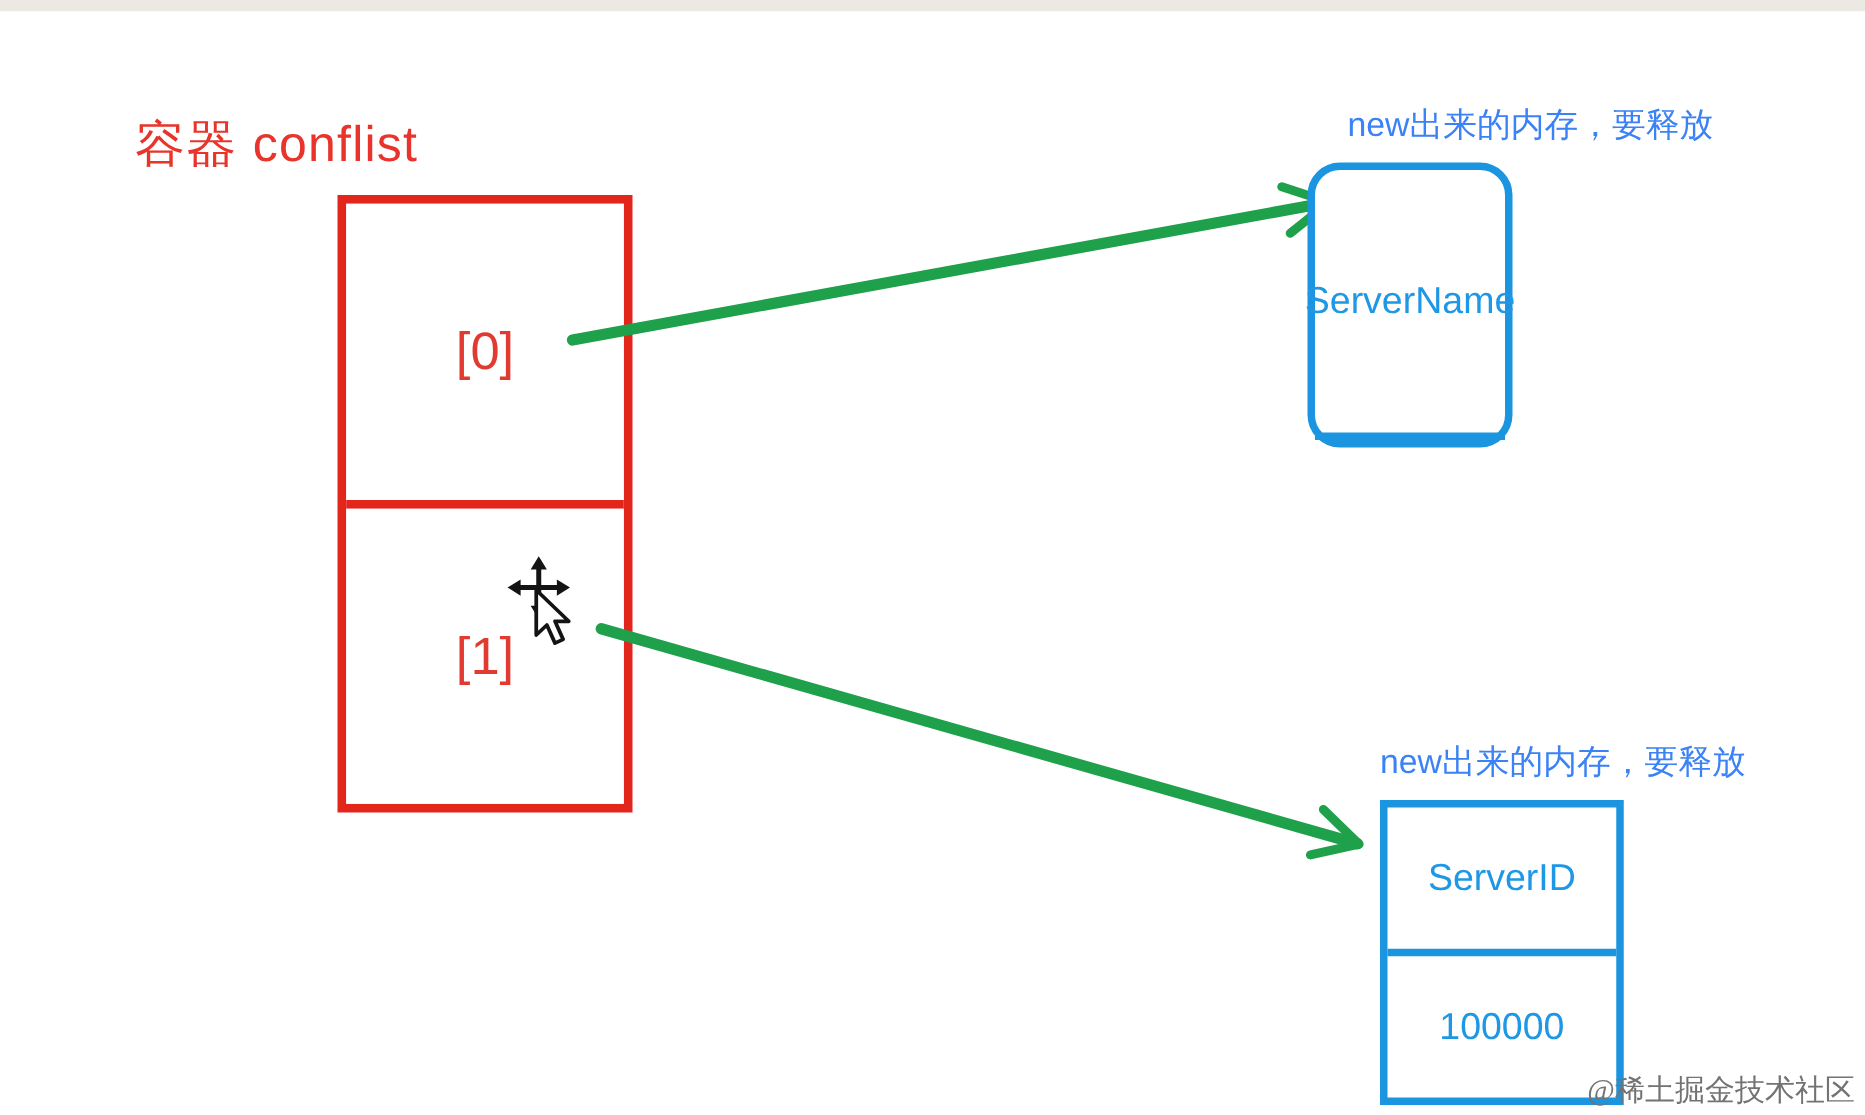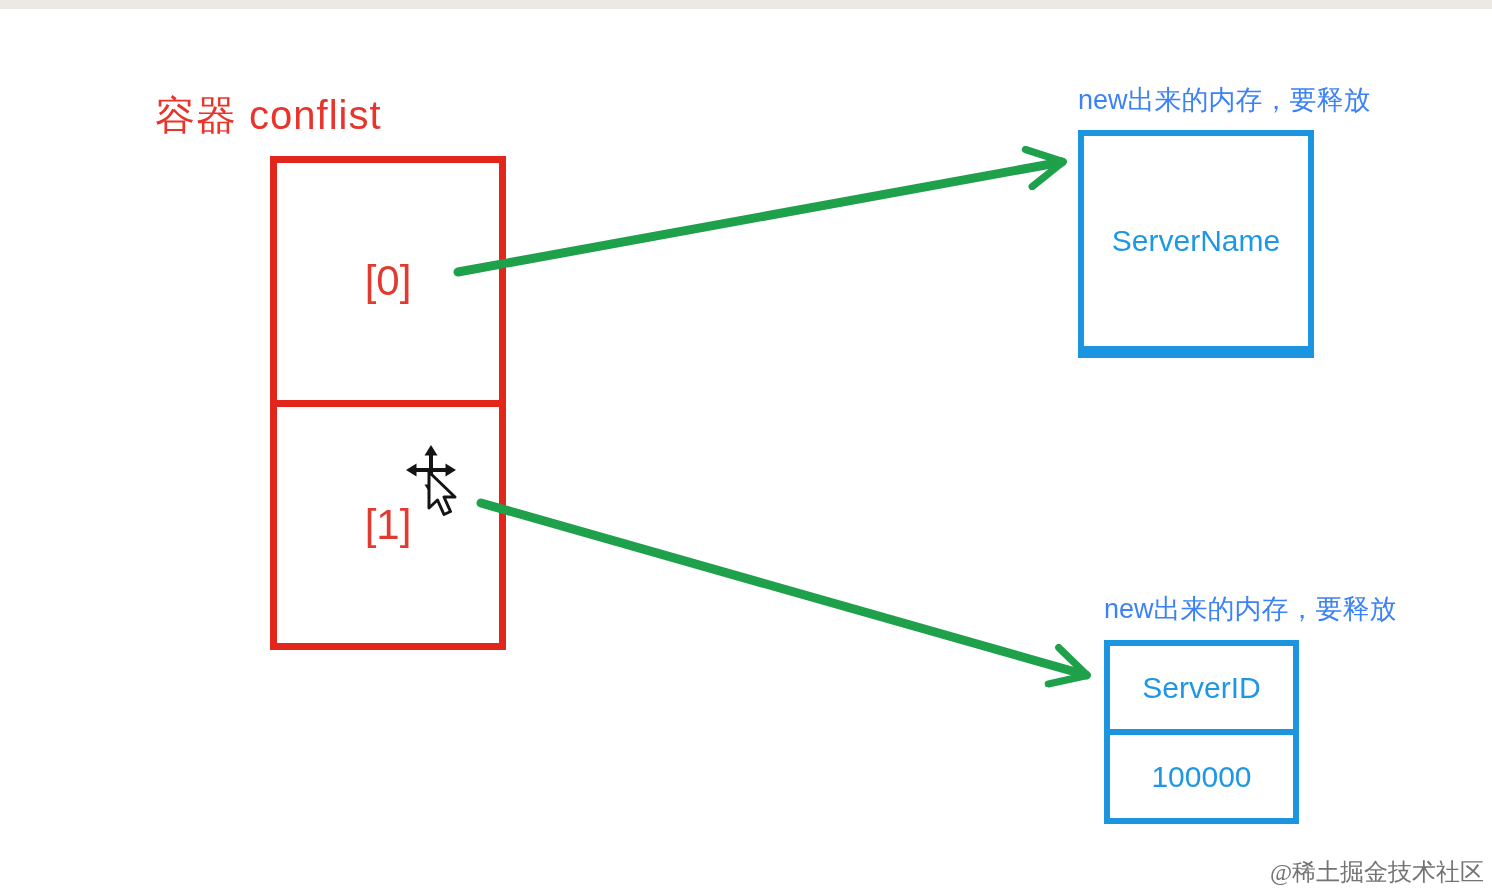--- a/index.html
+++ b/index.html
@@ -21,21 +21,20 @@
     background: #ECE9E4;
   }
   .title {
     position: absolute;
     left: 108px; top: 88px;
     font-size: 40px;
     color: #E8342A;
     font-weight: 500;
     letter-spacing: 1px;
     white-space: nowrap;
-    margin-left: 47px;
   }
   .array-box {
     position: absolute;
     left: 270px; top: 156px;
     width: 236px; height: 494px;
     box-sizing: border-box;
     border: 7px solid #E2261C;
     display: flex;
     flex-direction: column;
   }
@@ -62,22 +61,22 @@
   .heap-caption.c0 { left: 1078px; top: 82px; }
   .heap-caption.c1 { left: 1104px; top: 591px; }
   .heap-box {
     position: absolute;
     box-sizing: border-box;
     border: 6px solid #1B95E0;
     display: flex;
     flex-direction: column;
     background: #FFFFFF;
   }
-  .heap-box.b0 { left: 1078px; top: 130px; width: 236px; height: 228px; }
-  .heap-box.b1 { left: 1104px; top: 640px; width: 195px; height: 184px; }
+  .heap-box.b0 { left: 1046px; top: 130px; width: 164px; height: 228px; border-radius: 26px; }
+  .heap-box.b1 { left: 1104px; top: 640px; width: 195px; height: 244px; }
   .heap-row {
     flex: 1 1 0;
     display: flex;
     align-items: center;
     justify-content: center;
     font-size: 30px;
     color: #1E97E4;
   }
   .heap-divider {
     height: 6px;

